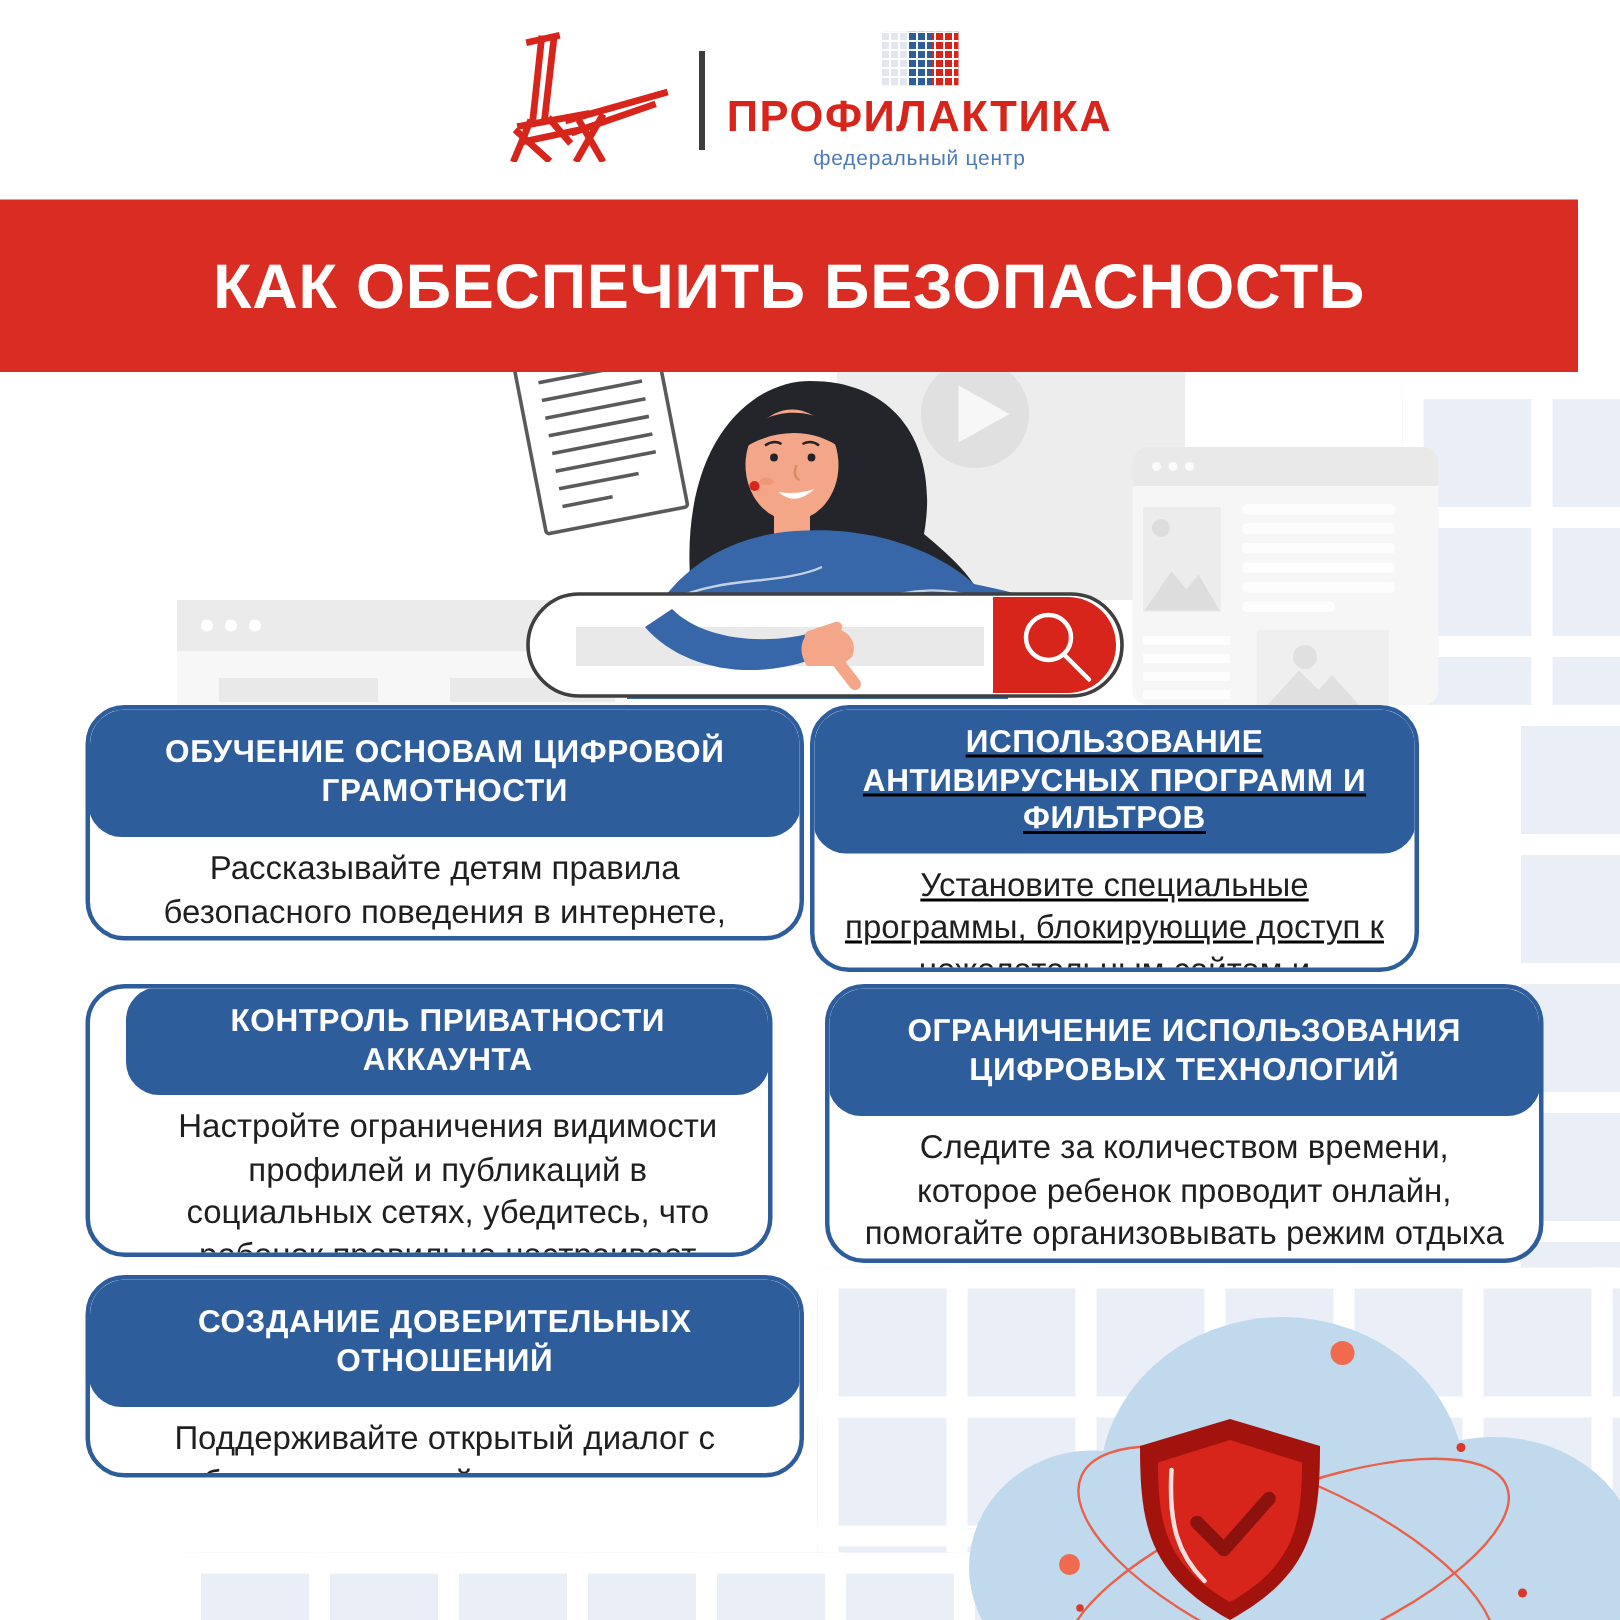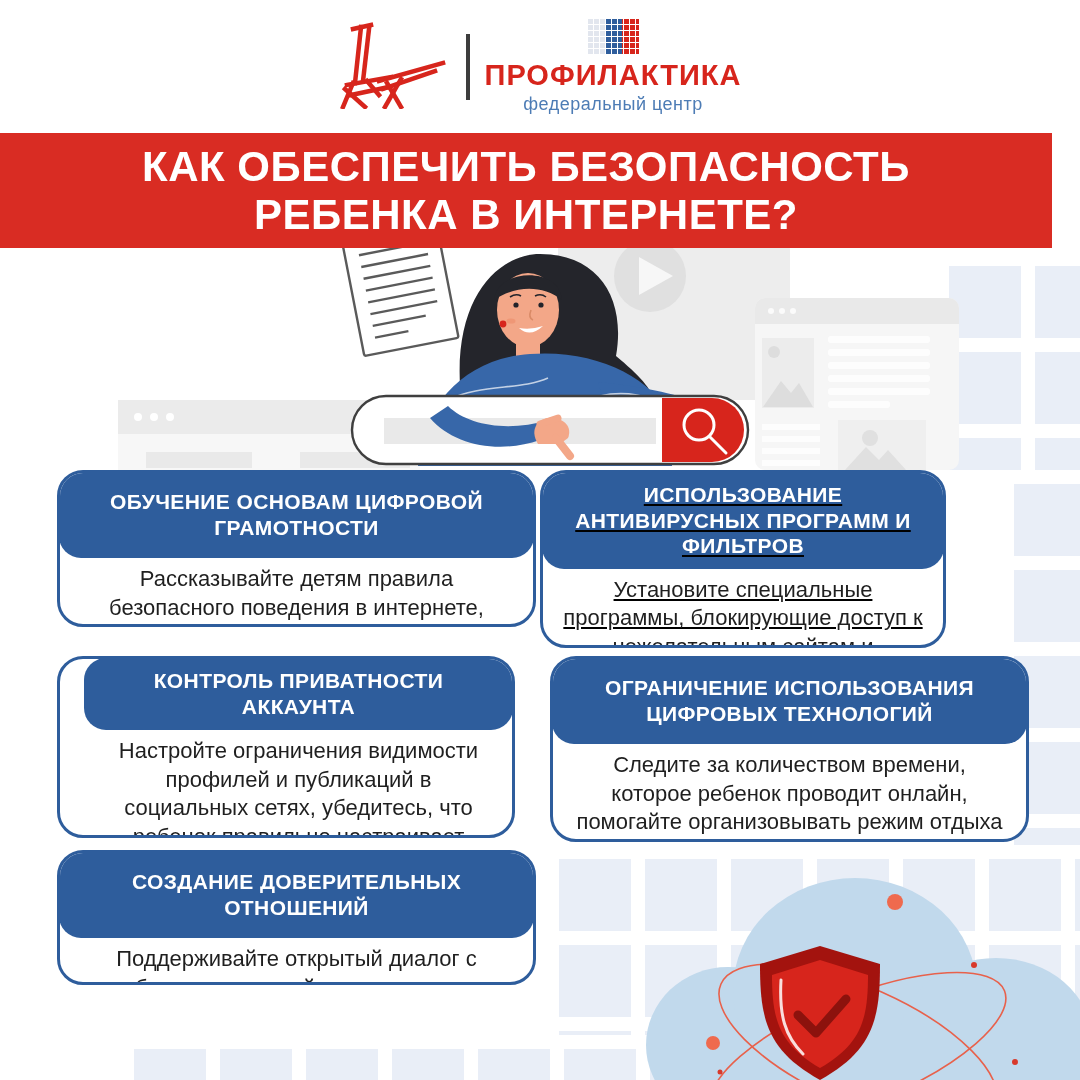--- a/index.html
+++ b/index.html
@@ -12,21 +12,21 @@
     display:flex;align-items:center;justify-content:center;gap:15px;}
   .divider{width:4px;height:66px;background:#3d3d3d;}
   .brand{display:flex;flex-direction:column;align-items:center;}
   .mosaic{width:51px;height:36px;margin-bottom:7px;
     background-color:transparent;
     background-image:
       repeating-linear-gradient(0deg, transparent 0 5px, #fff 5px 6px),
       repeating-linear-gradient(90deg, transparent 0 5px, #fff 5px 6px),
       linear-gradient(90deg,#e2e6ee 0 33%,#2e5d9c 33% 66%,#d7251c 66% 100%);}
   .brand-name{font-size:29px;font-weight:bold;color:#d7251c;letter-spacing:1px;line-height:1;}
-  .brand-sub{font-size:18px;color:#4d7cb5;margin-top:4px;letter-spacing:.5px;}
+  .brand-sub{font-size:14px;color:#4d7cb5;margin-top:4px;letter-spacing:.5px;}
   
   .banner{position:absolute;top:133px;left:0;width:1052px;height:115px;background:#d92c23;
     display:flex;flex-direction:column;align-items:center;justify-content:center;}
   .banner .line{color:#fff;font-size:42px;font-weight:bold;line-height:1.14;letter-spacing:.5px;text-align:center;}
   
   .sq{position:absolute;z-index:1;
     background-color:#e9eef7;
     background-image:
       linear-gradient(90deg,#fff 0 14px,transparent 14px),
       linear-gradient(180deg,#fff 0 14px,transparent 14px);
@@ -80,21 +80,20 @@
   <span class="divider"></span>
   <div class="brand">
     <span class="mosaic"></span>
     <span class="brand-name">ПРОФИЛАКТИКА</span>
     <span class="brand-sub">федеральный центр</span>
   </div>
 </div>
 
 <div class="banner">
   <div class="line">КАК ОБЕСПЕЧИТЬ БЕЗОПАСНОСТЬ</div>
-  <div class="line">РЕБЕНКА В ИНТЕРНЕТЕ?</div>
 </div>
 
 <div class="illo">
   <svg width="1080" height="222" viewBox="0 0 1080 222">
 
     <g>
       <rect x="118" y="152" width="302" height="70" fill="#f7f7f7"></rect>
       <rect x="118" y="152" width="302" height="34" fill="#ebebeb"></rect>
       <circle cx="138" cy="169" r="4" fill="#ffffff"></circle>
         <circle cx="154" cy="169" r="4" fill="#ffffff"></circle>

